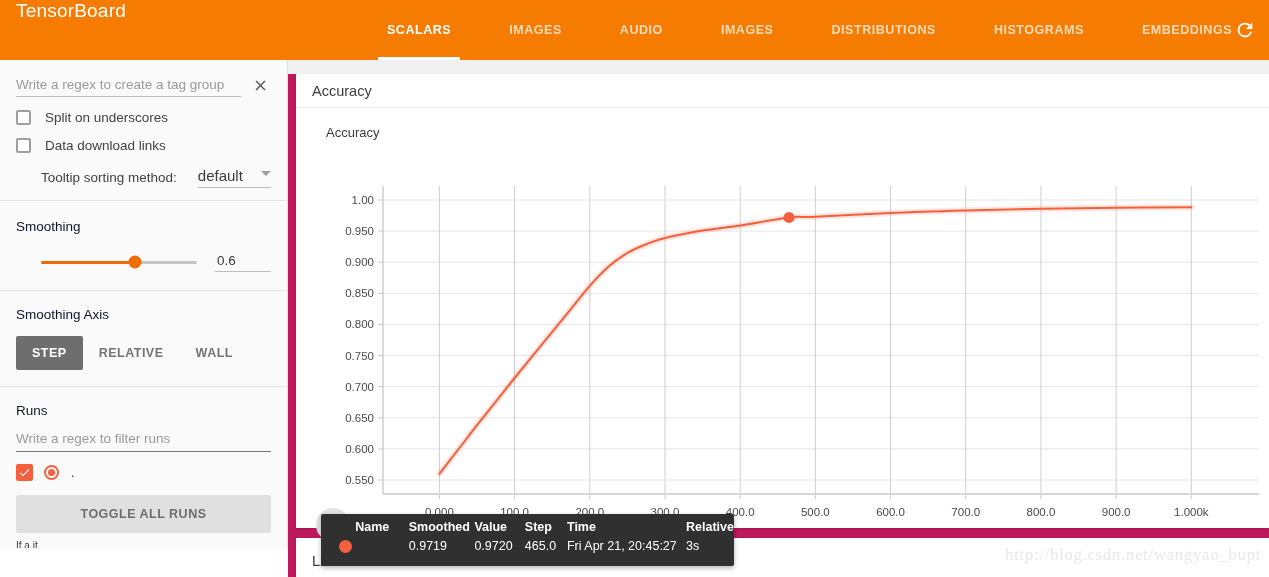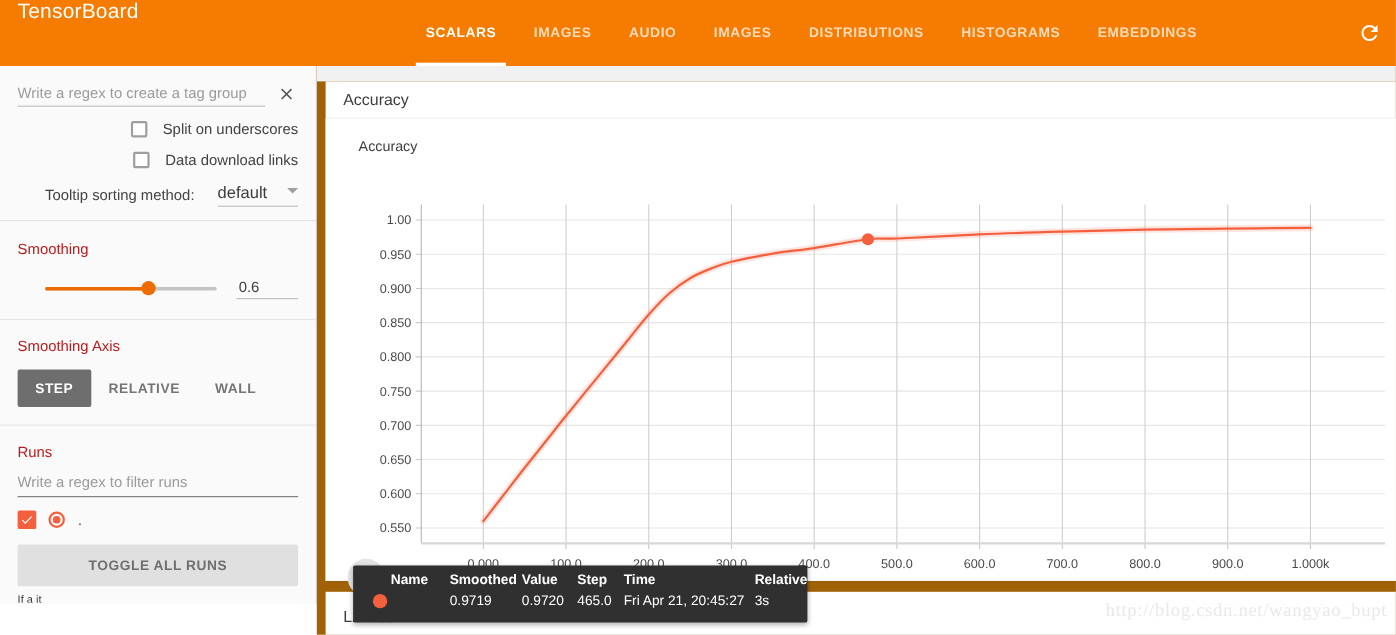--- a/index.html
+++ b/index.html
@@ -19,20 +19,21 @@
     background: #f57c00;
     display: flex; 
   }
   #brand {
     color: #fff; font-size: 19px; letter-spacing: .2px;
     margin-left: 16px; white-space: nowrap;
   }
   #tabs {
     display: flex; align-items: stretch; height: 70px;
     margin-left: 244px;
+    gap: 24px;
   }
   .tab {
     display: flex; align-items: center; justify-content: center;
     color: #fff; font-size: 12.5px; font-weight: bold;
     letter-spacing: .55px; padding: 0 17px; height: 60px;
     opacity: .72; cursor: pointer; position: relative;
     white-space: nowrap; user-select: none;
   }
   .tab.active { opacity: 1; }
   .tab.active::after {
@@ -63,21 +64,21 @@
     background: transparent; padding: 2px 0 4px 0;
     outline: none; font-family: "Liberation Sans", sans-serif;
   }
   .underline-input::placeholder { color: #9a9a9a; }
   .x-btn {
     width: 22px; height: 22px; cursor: pointer; flex: 0 0 auto;
     display: flex; align-items: center; justify-content: center;
     margin-bottom: 1px;
   }
 
-  .cb-row { display: flex; align-items: center; margin-top: 13px; justify-content: flex-end; }
+  .cb-row { display: flex; align-items: center; margin-top: 13px; }
   .cbox {
     width: 15px; height: 15px; border: 2px solid #9e9e9e;
     border-radius: 2px; background: #fff; cursor: pointer; flex: 0 0 auto;
   }
   .cb-label { font-size: 13.5px; color: #424242; margin-left: 14px; }
 
   .tooltip-sort-row {
     display: flex; align-items: flex-end; margin-top: 14px; padding-left: 25px; gap: 21px;
   }
   .ts-label { font-size: 13.5px; color: #424242; padding-bottom: 3px; }
@@ -86,21 +87,21 @@
     display: flex; align-items: center; justify-content: space-between;
     padding-bottom: 3px; cursor: pointer;
   }
   .ts-value { font-size: 15px; color: #3c3c3c; }
   .caret {
     width: 0; height: 0; border-left: 5px solid transparent;
     border-right: 5px solid transparent; border-top: 5px solid #9e9e9e;
     margin-bottom: 5px;
   }
 
-  .sec-title { font-size: 13.5px; color: #b91c1c; }
+  .sec-title { font-size: 13.5px; color: #0f172a; }
 
   .slider-row { display: flex; align-items: center; margin-top: 18px; }
   .track {
     position: relative; width: 166px; height: 3px;
     background: #c4c4c4; border-radius: 2px; margin-left: 25px; cursor: pointer;
   }
   .track-fill {
     position: absolute; left: 0; top: 0; height: 3px;
     background: #ef6c00; border-radius: 2px;
   }
@@ -153,21 +154,21 @@
     border-radius: 2px; cursor: pointer; user-select: none;
   }
   .clipped-text {
     font-size: 10px; color: #3c3c3c; margin-top: 7px;
     white-space: nowrap; overflow: hidden; height: 8px;
   }
 
   
   #main {
     position: absolute; top: 60px; left: 288px;
-    width: 981px; height: 517px; background: #a16207; overflow: hidden;
+    width: 981px; height: 517px; background: #be185d; overflow: hidden;
   }
   #maintop { height: 14px; background: #f1f1f1; }
   .card {
     background: #fff; margin: 0 0 0 8px; width: 973px;
     box-shadow: 0 1px 2px rgba(0,0,0,.13);
   }
   .card-head {
     height: 34px; display: flex; align-items: center;
     padding-left: 16px; font-size: 14.5px; color: #3c3c3c;
     border-bottom: 1px solid #ededed;

